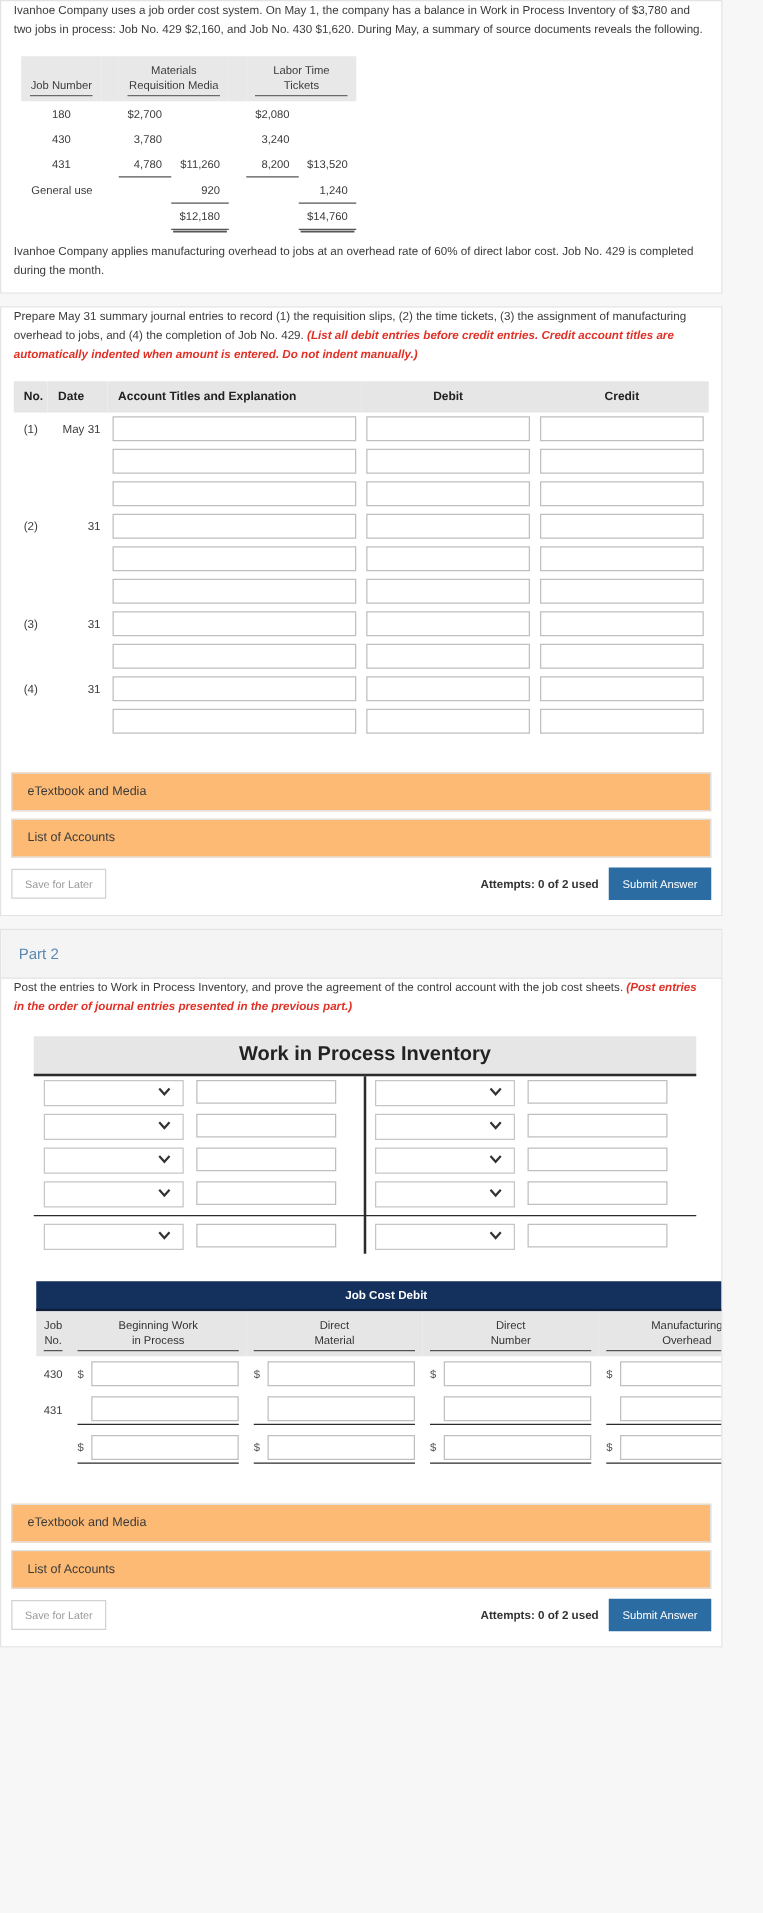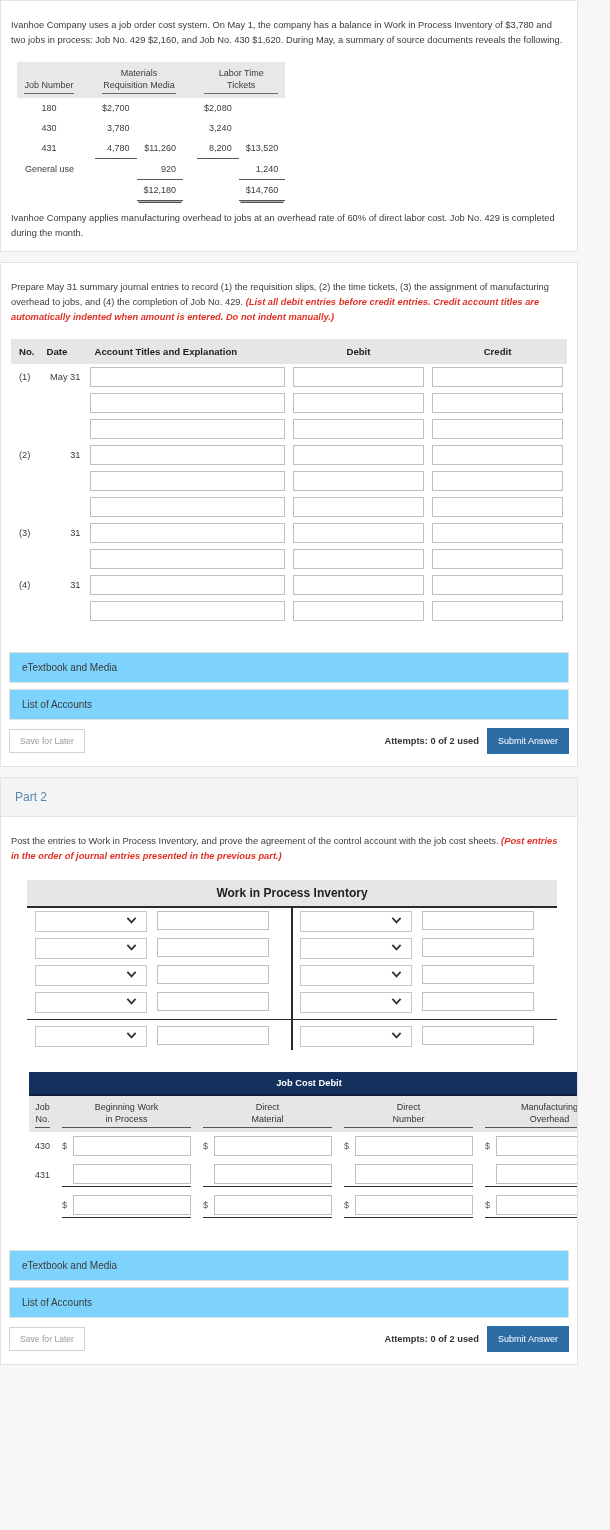--- a/index.html
+++ b/index.html
@@ -19,21 +19,21 @@
     border: 1px solid #e3e3e3;
     border-top: none;
     width: 578px;
     margin: 0;
     overflow: hidden;
   }
   .card.first { border-top: 1px solid #e3e3e3; }
 
   .spacer { height: 10px; background: #f7f7f7; width: 610px; }
 
-  .card-body { padding: 17px 10px 10px 10px; }
+  .card-body { padding: 0 10px 10px 10px; }
 
   .prose {
     font-size: 9.3px;
     line-height: 15px;
     color: #3b3b3b;
     margin: 0;
   }
   .prose .redital {
     color: #e03127;
     font-style: italic;
@@ -117,21 +117,21 @@
     display: block;
   }
   .fld.small { height: 19px; }
 
   .col-acct { width: 243px; }
   .col-debit { width: 131px; }
   .col-credit { width: 131px; }
 
   
   .strip {
-    background: #7dd3fc;
+    background: #fdba74;
     border: 1px solid #e0e0e0;
     font-size: 10px;
     color: #3b3b3b;
     padding: 9px 12px;
     margin: 6px 8px 0 8px;
   }
   .strip.first-strip { margin-top: 18px; }
 
   
   .actions {
@@ -165,21 +165,21 @@
     font-family: "Liberation Sans", sans-serif;
     cursor: pointer;
     white-space: nowrap;
   }
 
   
   .taccount-wrap { margin: 16px 8px 0 16px; width: 530px; }
   .tacct-title {
     background: #e6e6e6;
     text-align: center;
-    font-size: 12px;
+    font-size: 16px;
     font-weight: bold;
     padding: 6px 0;
     border-bottom: 2px solid #2b2b2b;
     color: #222;
   }
   .tbody { position: relative; }
   .tdivider {
     position: absolute;
     left: 50%;
     top: 0;

